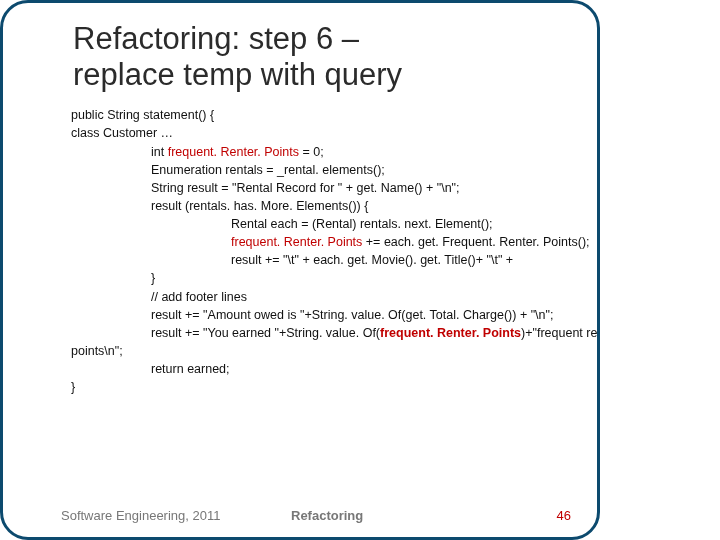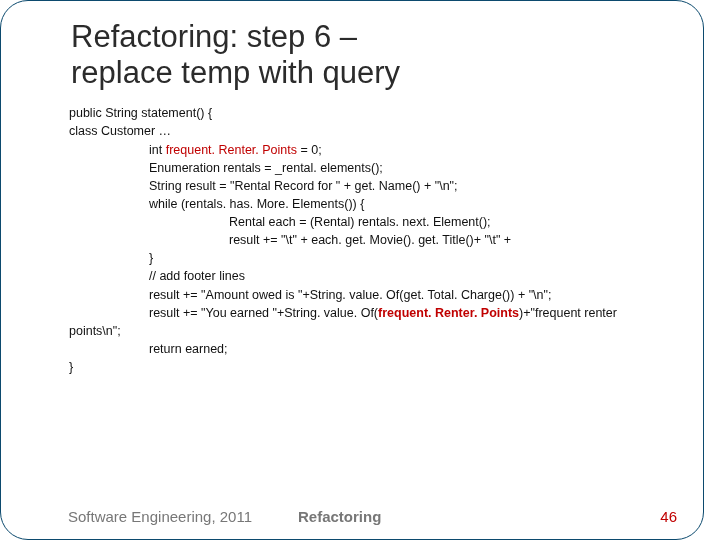--- a/index.html
+++ b/index.html
@@ -1,20 +1,20 @@
 <!DOCTYPE html>
 <html><head>
 <meta charset="utf-8">
 <style>
   * { margin: 0; padding: 0; box-sizing: border-box; }
   html, body { width: 720px; height: 540px; background: #fff; font-family: Arial, Helvetica, sans-serif; }
   .slide {
-    width: 704px; height: 540px;
+    width: 600px; height: 540px;
     position: relative;
-    border: 1px solid #0c4a6e;
+    border: 3px solid #0c4a6e;
     border-radius: 28px;
     overflow: hidden;
   }
   .title {
     padding: 18px 0 8px 70px;
     font-size: 31px;
     font-weight: 400;
     color: #2b2b2b;
     line-height: 1.15;
   }
@@ -25,24 +25,24 @@
     color: #111;
     font-family: Arial, Helvetica, sans-serif;
     white-space: nowrap;
   }
   .ind1 { padding-left: 80px; }
   .ind2 { padding-left: 160px; }
   .ind3 { padding-left: 240px; }
   .red { color: #c00000; }
   .footer {
     position: absolute;
-    bottom: 14px; left: 17px; right: 0;
+    bottom: 14px; left: 8px; right: 0;
     display: flex;
     align-items: center;
-    font-size: 15px;
+    font-size: 13px;
     padding: 0 26px 0 50px;
   }
   .footer .left { color: #777; flex: 0 0 auto; width: 230px; }
   .footer .center { color: #777; flex: 1 1 auto; font-weight: bold; }
   .footer .right { color: #c00000; flex: 0 0 auto; }
 </style>
 </head>
 <body>
 
 <div class="slide">
@@ -51,22 +51,23 @@
     <div>Refactoring: step 6 –</div>
     <div>replace temp with query</div>
   </div>
 
   <div class="code-block">
     <div>public String statement() {</div>
     <div>class Customer …</div>
     <div class="ind1"><span>int </span><span class="red">frequent. Renter. Points</span><span> = 0;</span></div>
     <div class="ind1">Enumeration rentals = _rental. elements();</div>
     <div class="ind1">String result = "Rental Record for " + get. Name() + "\n";</div>
-    <div class="ind1">while (rentals. has. More. Elements()) {</div>
+    <div class="ind1">result (rentals. has. More. Elements()) {</div>
     <div class="ind2">Rental each = (Rental) rentals. next. Element();</div>
+    <div class="ind2"><span class="red">frequent. Renter. Points</span><span> += each. get. Frequent. Renter. Points();</span></div>
     <div class="ind2">result += "\t" + each. get. Movie(). get. Title()+ "\t" +</div>
     <div class="ind1">}</div>
     <div class="ind1">// add footer lines</div>
     <div class="ind1">result += "Amount owed is "+String. value. Of(get. Total. Charge()) + "\n";</div>
     <div><span style="display:inline-block;width:80px;"></span><span>result += "You earned "+String. value. Of(</span><span class="red" style="font-weight:bold">frequent. Renter. Points</span><span>)+"frequent renter</span></div>
     <div>points\n";</div>
     <div class="ind1">return earned;</div>
     <div>}</div>
   </div>
 

